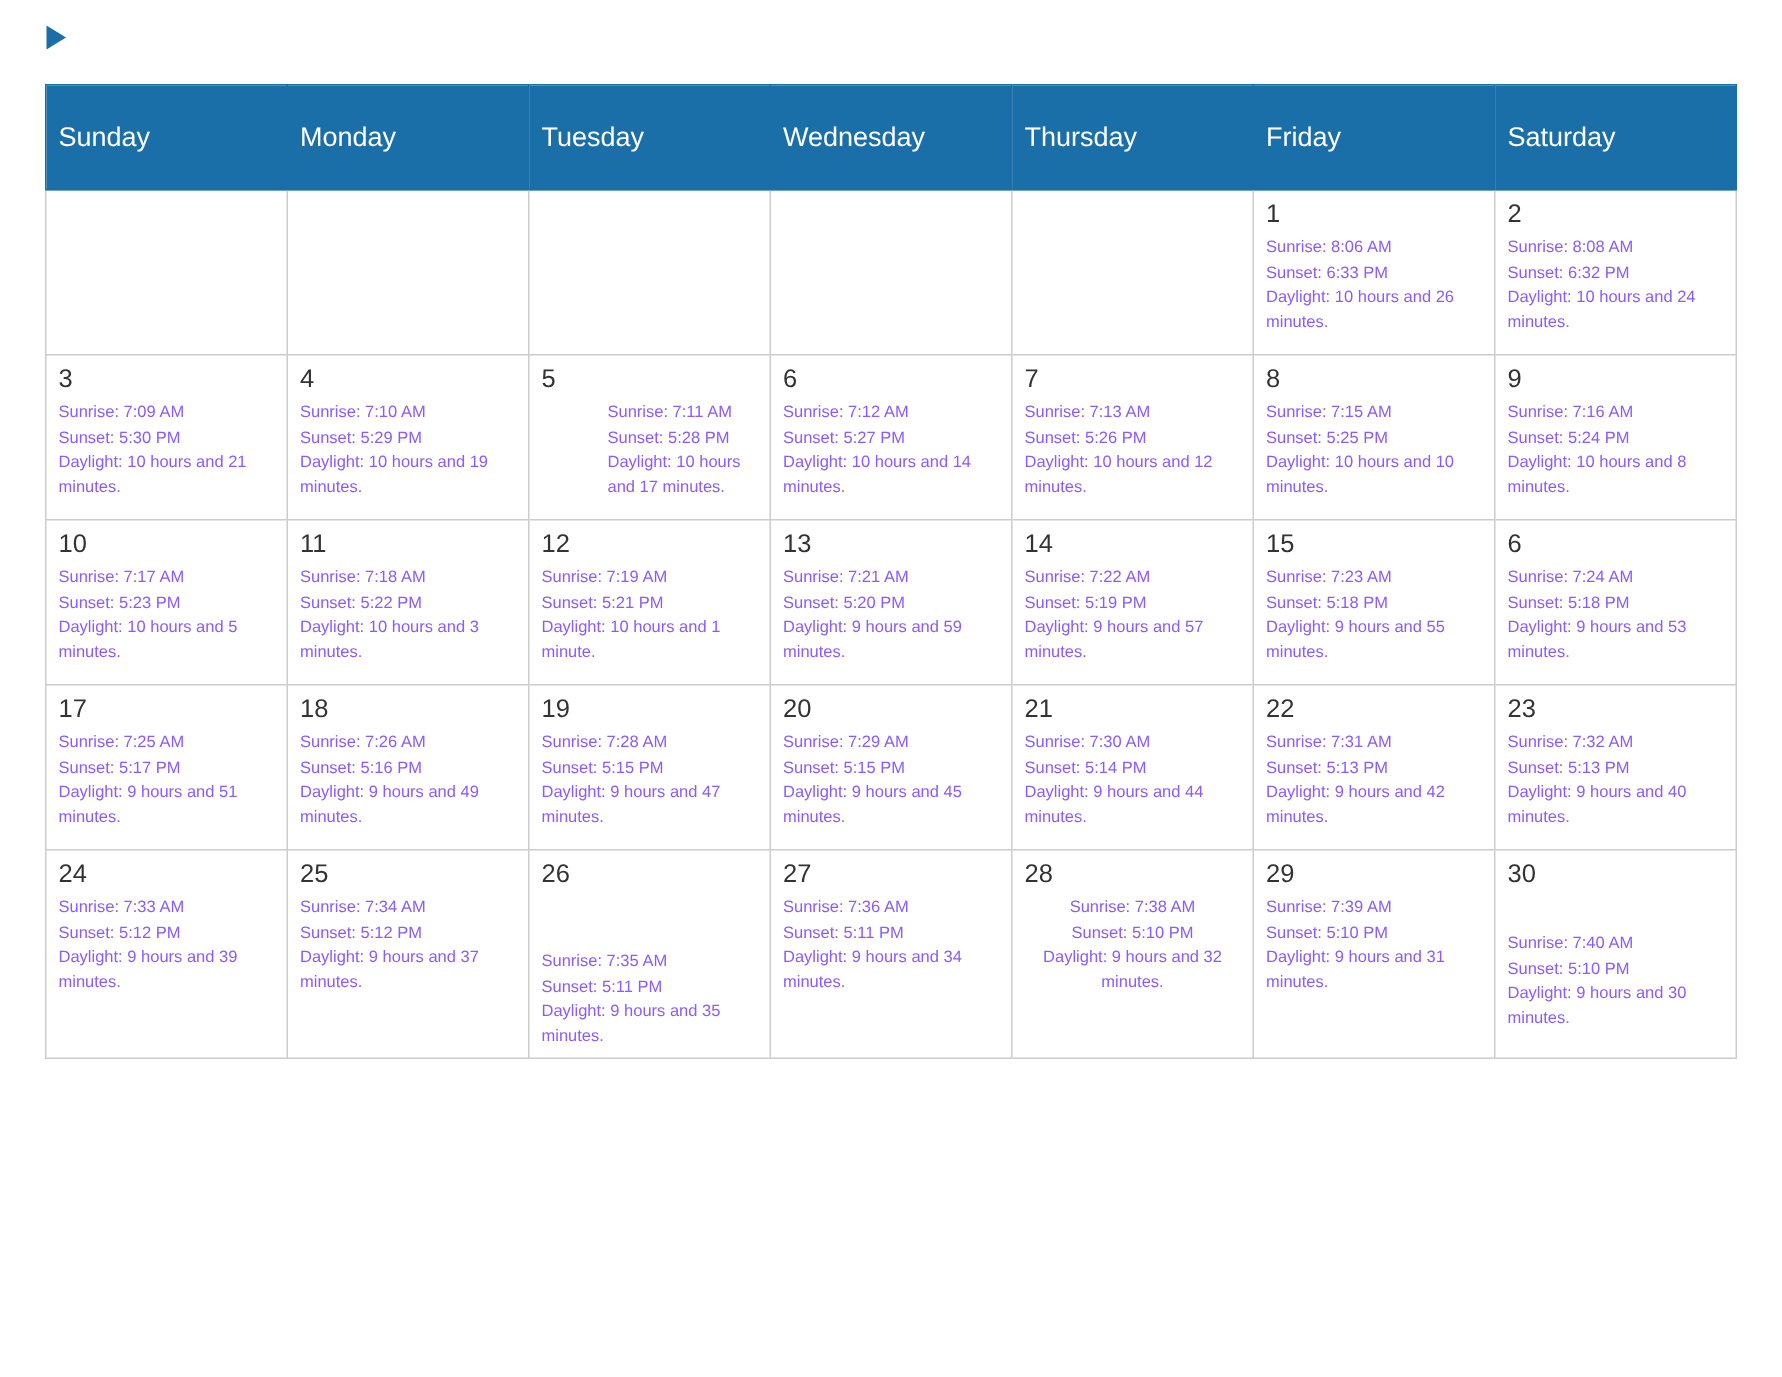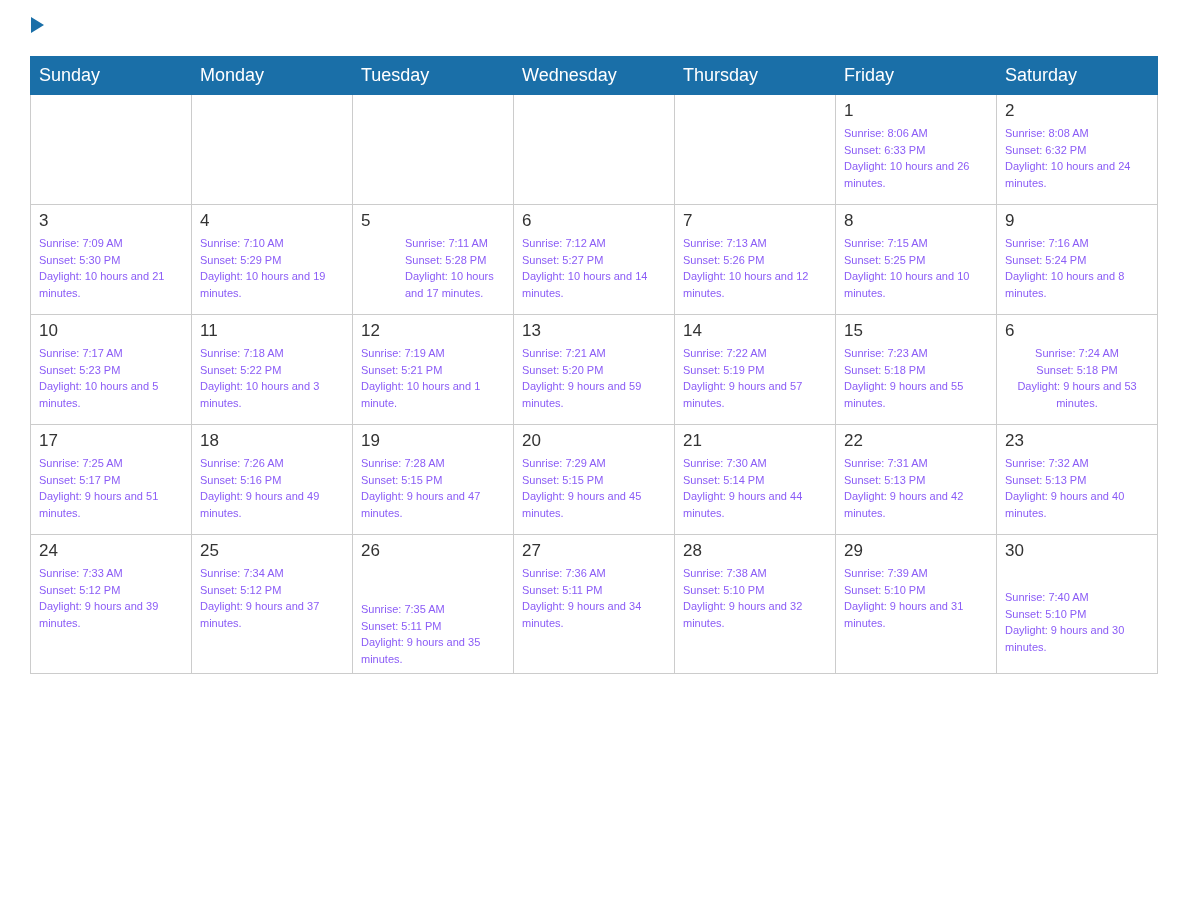--- a/index.html
+++ b/index.html
@@ -39,21 +39,21 @@
     .calendar-table {
       width: 100%;
       border-collapse: collapse;
       border: 1px solid #aaa;
     }
     .calendar-table th {
       background-color: #1a6fa8;
       color: #fff;
       font-size: 18px;
       font-weight: normal;
-      padding: 8px 8px;
+      padding: 24px 8px;
       text-align: left;
       border: 1px solid #1a6fa8;
     }
     .calendar-table td {
       vertical-align: top;
       border: 1px solid #ccc;
       padding: 6px 8px;
       width: 14.28%;
       min-height: 100px;
       font-size: 13px;
@@ -232,21 +232,21 @@
 Daylight: 9 hours and 57 minutes.</div>
         </td>
         <td>
           <span class="day-number">15</span>
           <div class="day-info" style="white-space: pre-line;">Sunrise: 7:23 AM
 Sunset: 5:18 PM
 Daylight: 9 hours and 55 minutes.</div>
         </td>
         <td>
           <span class="day-number">6</span>
-          <div class="day-info" style="white-space: pre-line; text-align: center;">Sunrise: 7:24 AM
+          <div class="day-info" style="white-space: pre-line;">Sunrise: 7:24 AM
 Sunset: 5:18 PM
 Daylight: 9 hours and 53 minutes.</div>
         </td>
       </tr>
       <tr>
         <td>
           <span class="day-number">17</span>
           <div class="day-info" style="white-space: pre-line;">Sunrise: 7:25 AM
 Sunset: 5:17 PM
 Daylight: 9 hours and 51 minutes.</div>
@@ -308,21 +308,21 @@
 Daylight: 9 hours and 35 minutes.</div>
         </td>
         <td>
           <span class="day-number">27</span>
           <div class="day-info" style="white-space: pre-line;">Sunrise: 7:36 AM
 Sunset: 5:11 PM
 Daylight: 9 hours and 34 minutes.</div>
         </td>
         <td>
           <span class="day-number">28</span>
-          <div class="day-info" style="white-space: pre-line;">Sunrise: 7:38 AM
+          <div class="day-info" style="white-space: pre-line; text-align: center;">Sunrise: 7:38 AM
 Sunset: 5:10 PM
 Daylight: 9 hours and 32 minutes.</div>
         </td>
         <td>
           <span class="day-number">29</span>
           <div class="day-info" style="white-space: pre-line;">Sunrise: 7:39 AM
 Sunset: 5:10 PM
 Daylight: 9 hours and 31 minutes.</div>
         </td>
         <td>

